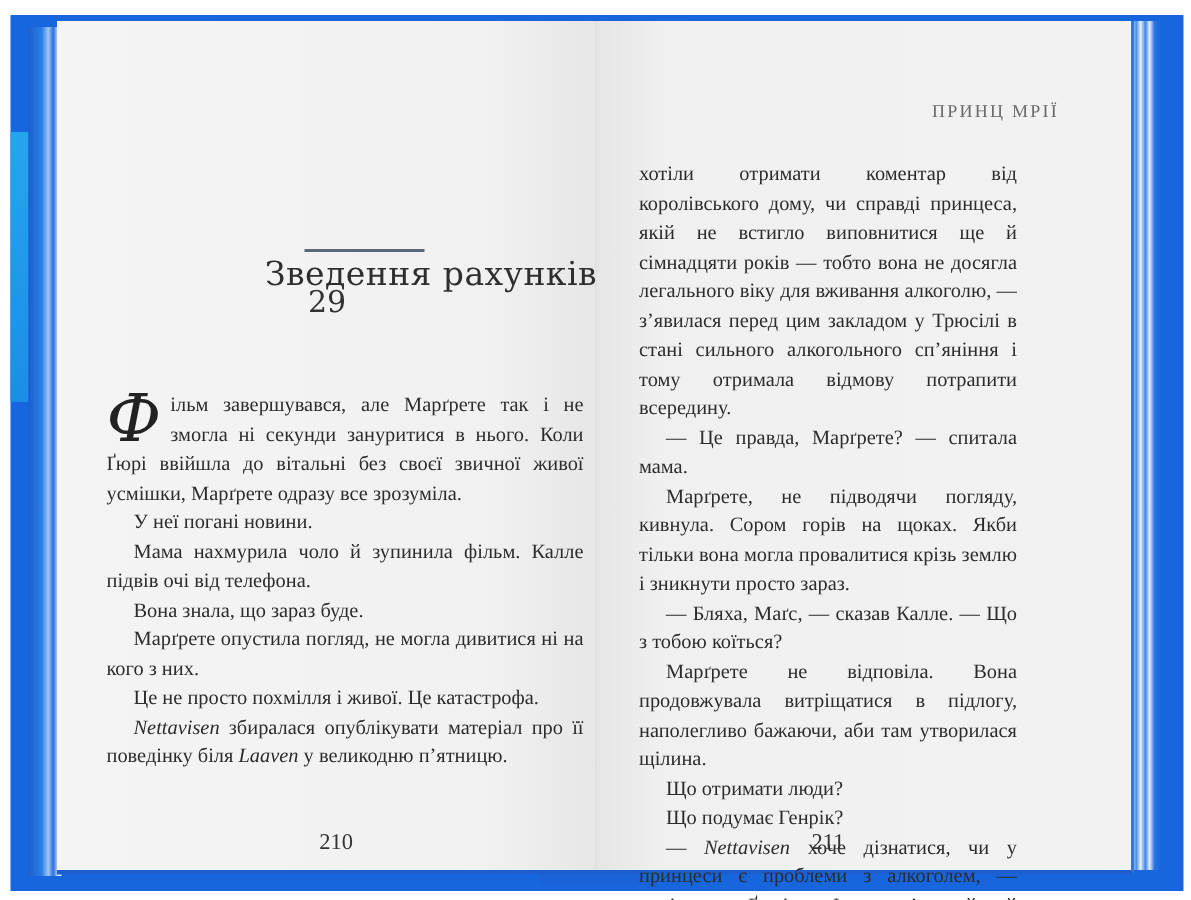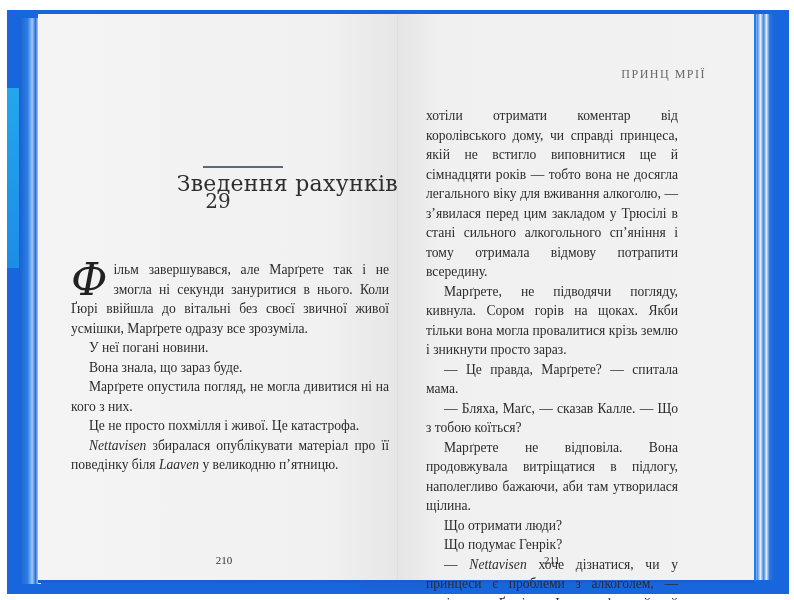--- a/index.html
+++ b/index.html
@@ -86,21 +86,21 @@
     font-size:44px; line-height:36px; margin:2px 6px 0 0; color:#222;
   }
   em { }
 
   .running-head {
     position:absolute; left:0; width:280px; left:28px; top:53px;
     text-align:right; font-size:12px; letter-spacing:1.5px; color:#6a6a6a;
     font-family:"Liberation Serif", serif;
   }
   .folio {
-    position:absolute; top:540px; font-size:11px; color:#333;
+    position:absolute; top:540px; font-size:15px; color:#333;
     font-family:"Liberation Serif", serif; text-align:center;
   }
   .page.left .folio { left:0; width:372px; }
   .page.right .folio { left:28px; width:252px; }
 </style>
 </head>
 <body>
 
 <div class="cover"></div>
 <div class="cover-left-accent"></div>
@@ -110,39 +110,40 @@
 <div class="ribbon-bottom"></div>
 
 <div class="page left">
   <div class="chapter-number">29</div>
   <div class="chapter-rule"></div>
   <div class="chapter-title">Зведення рахунків</div>
 
   <div class="body-text">
     <p class="dropcap-para"><span class="dropcap">Ф</span><span>ільм завершувався, але Марґрете так і не змогла ні секунди зануритися в нього. Коли Ґюрі ввійшла до вітальні без своєї звичної живої усмішки, Марґрете одразу все зрозуміла.</span></p>
     <p>У неї погані новини.</p>
+    <p>Мама нахмурила чоло й зупинила фільм. Калле підвів очі від телефона.</p>
     <p>Вона знала, що зараз буде.</p>
     <p>Марґрете опустила погляд, не могла дивитися ні на кого з них.</p>
     <p>Це не просто похмілля і живої. Це катастрофа.</p>
     <p><em>Nettavisen</em><span> збиралася опублікувати матеріал про її поведінку біля </span><em>Laaven</em><span> у великодню п’ятницю.</span></p>
 
   </div>
 
   <div class="folio">210</div>
 </div>
 
 <div class="spine-line"></div>
 
 <div class="page right">
   <div class="running-head">ПРИНЦ МРІЇ</div>
 
   <div class="body-text">
     <p class="noindent">хотіли отримати коментар від королівського дому, чи справді принцеса, якій не встигло виповнитися ще й сімнадцяти років — тобто вона не досягла легального віку для вживання алкоголю, — з’явилася перед цим закладом у Трюсілі в стані сильного алкогольного сп’яніння і тому отримала відмову потрапити всередину.</p>
+    <p>— Це правда, Марґрете? — спитала мама.</p>
     <p>Марґрете, не підводячи погляду, кивнула. Сором горів на щоках. Якби тільки вона могла провалитися крізь землю і зникнути просто зараз.</p>
-    <p>— Це правда, Марґрете? — спитала мама.</p>
     <p>— Бляха, Маґс, — сказав Калле. — Що з тобою коїться?</p>
     <p>Марґрете не відповіла. Вона продовжувала витріщатися в підлогу, наполегливо бажаючи, аби там утворилася щілина.</p>
     <p>Що отримати люди?</p>
     <p>Що подумає Генрік?</p>
     <p><span>— </span><em>Nettavisen</em><span> хоче дізнатися, чи у принцеси є проблеми з алкоголем, — повідомила Ґюрі. — І чи пов’язаний цей інцидент із госпіталізацією на Геловін. Вони вважають, що, можливо, королівська родинна повинна бути більш відкритою.</span></p>
 
   </div>
 
   <div class="folio">211</div>
 </div>

